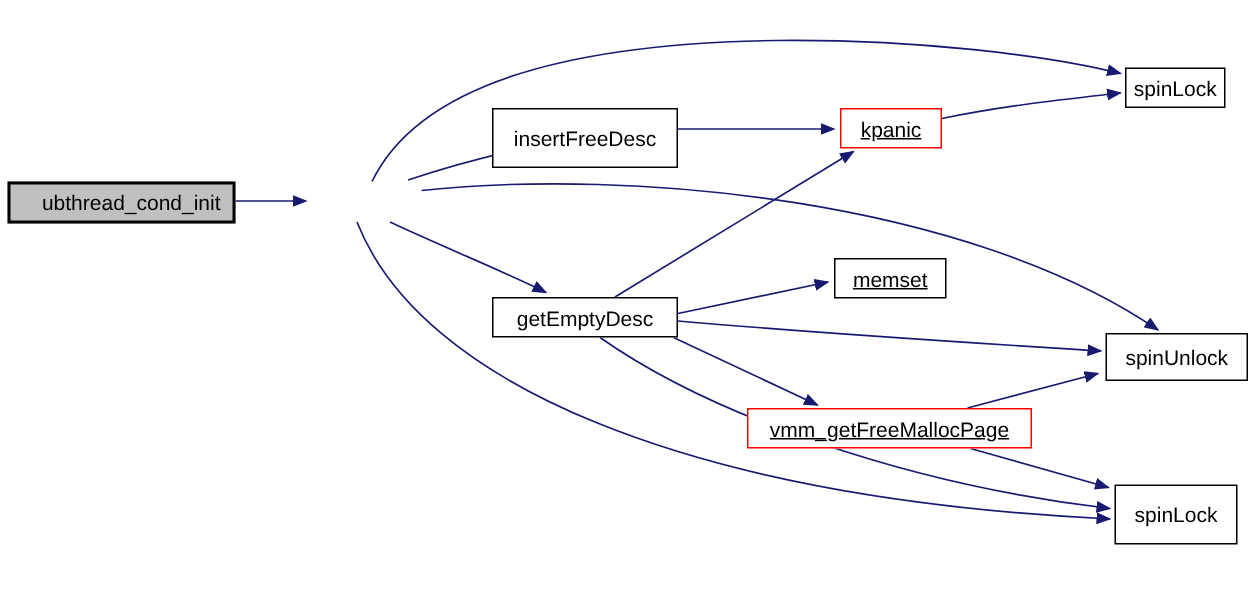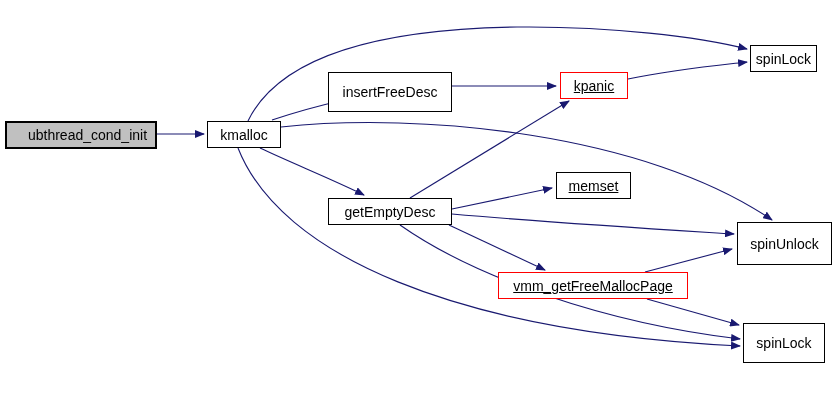--- a/index.html
+++ b/index.html
@@ -74,31 +74,30 @@
     <path class="edge" marker-end="url(#ah)" d="M452,209 L552,188"></path>
     <path class="edge" marker-end="url(#ah)" d="M449,225 L545,270"></path>
     <path class="edge" marker-end="url(#ah)" d="M452,214 C 555,223 655,229 734,234"></path>
     <path class="edge" marker-end="url(#ah)" d="M400,225 C 474,277 604,323 740,339"></path>
     <path class="edge" marker-end="url(#ah)" d="M645,272 L732,249"></path>
     <path class="edge" marker-end="url(#ah)" d="M647,299 L739,325"></path>
   </svg>
 
   <div class="node focus" style="left:5px; top:121px; width:152px; height:28px;">ubthread_cond_init</div>
 
-  <div class="node" style="left:207px; top:121px; width:74px; height:27px;">kmalloc</div>
 
   <div class="node" style="left:328px; top:72px; width:124px; height:40px;">insertFreeDesc</div>
 
   <div class="node hl" style="left:560px; top:72px; width:68px; height:27px;">kpanic</div>
 
   <div class="node" style="left:750px; top:45px; width:67px; height:27px;">spinLock</div>
 
   <div class="node" style="left:328px; top:198px; width:124px; height:27px;">getEmptyDesc</div>
 
   <div class="node" style="left:556px; top:172px; width:75px; height:27px;text-decoration:underline;">memset</div>
 
-  <div class="node" style="left:737px; top:222px; width:95px; height:43px;">spinUnlock</div>
+  <div class="node" style="left:737px; top:222px; width:95px; height:32px;">spinUnlock</div>
 
   <div class="node hl" style="left:498px; top:272px; width:190px; height:27px;">vmm_getFreeMallocPage</div>
 
   <div class="node" style="left:743px; top:323px; width:82px; height:40px;text-align:right;">spinLock</div>
 
 </div>
 
 </body></html>

